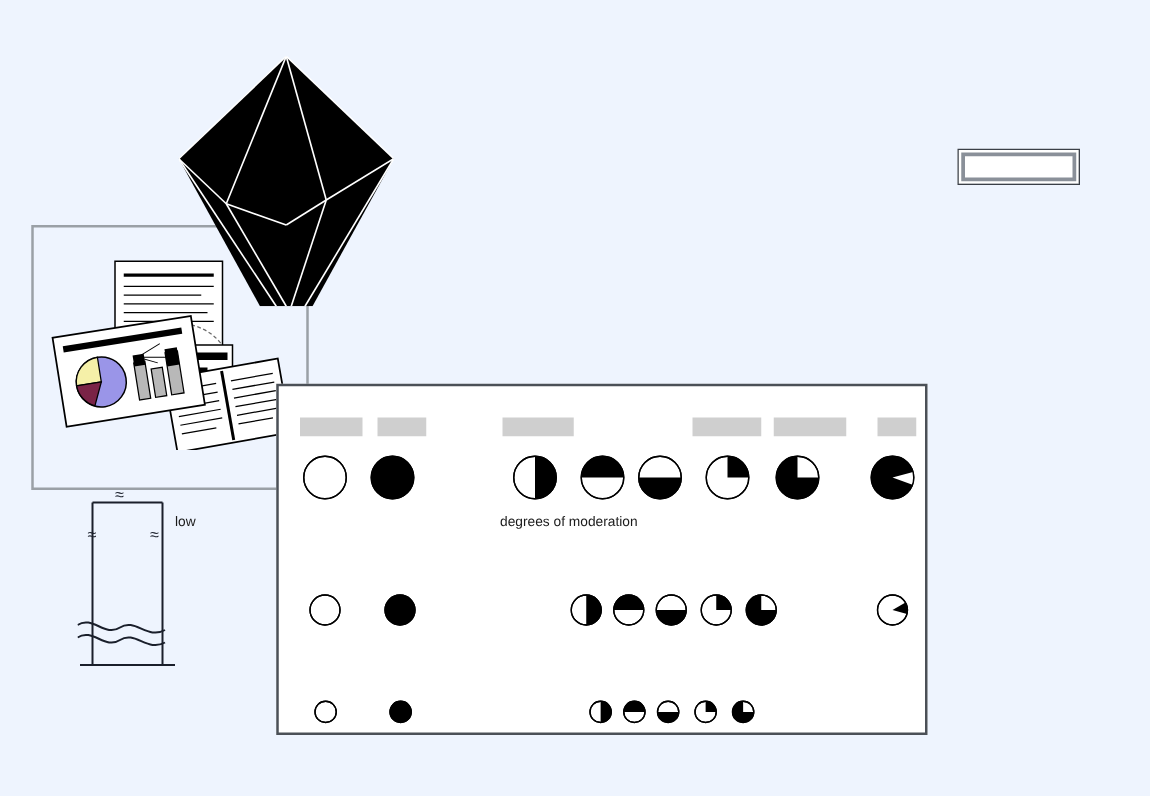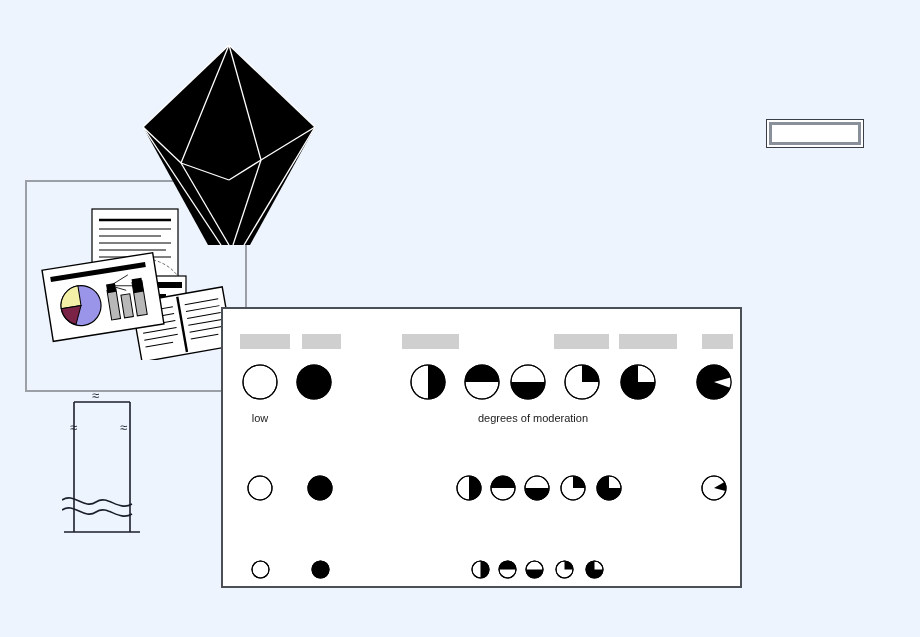--- a/index.html
+++ b/index.html
@@ -92,21 +92,21 @@
 
   .sym {
     position: absolute;
   }
 
   .cap {
     position: absolute;
     font-size: 11px;
     color: #1a1a1a;
     white-space: nowrap;
-    text-align: center;
+    text-align: left;
   }
 </style>
 </head>
 <body>
 
 <div id="stage">
 
   <div class="empty-frame"></div>
 
   <div class="outline-box"></div>
@@ -340,15 +340,15 @@
           <circle cx="9.5" cy="9.5" r="8.5" fill="none" stroke="#000" stroke-width="1.1"></circle>
         </svg></div>
       <div class="sym" style="left: 584.5px; top: 559.5px; width: 19px; height: 19px;"><svg width="19" height="19" viewBox="0 0 19 19">
           <circle cx="9.5" cy="9.5" r="8.5" fill="#fff" stroke="#000" stroke-width="1.1"></circle>
           <path d="M9.5,9.5 L18,9.5 A8.5,8.5 0 1 1 9.499999999999998,1 Z" fill="#000" stroke="none"></path>
           <circle cx="9.5" cy="9.5" r="8.5" fill="none" stroke="#000" stroke-width="1.1"></circle>
         </svg></div>
     </div>
 
   <div class="cap" id="cap-low" style="top: 412px; left: 140px; width: 240px;">low</div>
-  <div class="cap" id="cap-deg" style="top: 412px; left: 413px; width: 240px;">degrees of moderation</div>
+  <div class="cap" id="cap-deg" style="top: 412px; left: 400px; width: 240px;">degrees of moderation</div>
 
 </div>
 
 </body></html>

